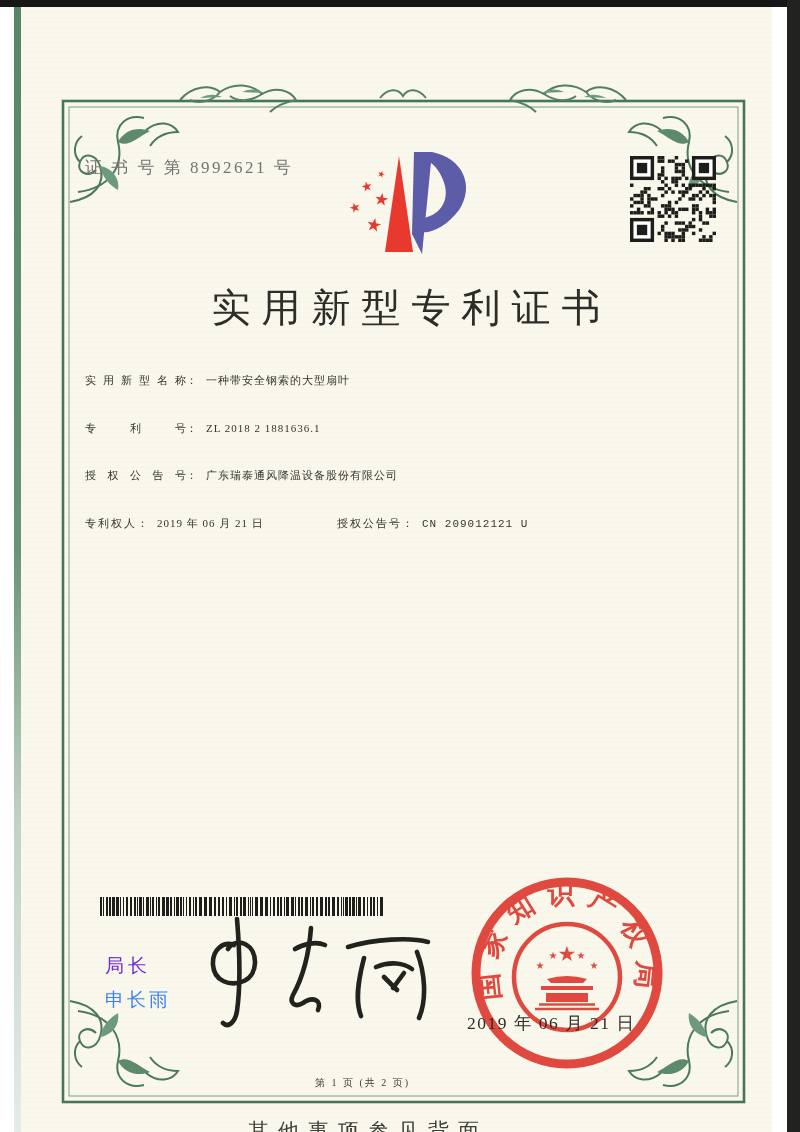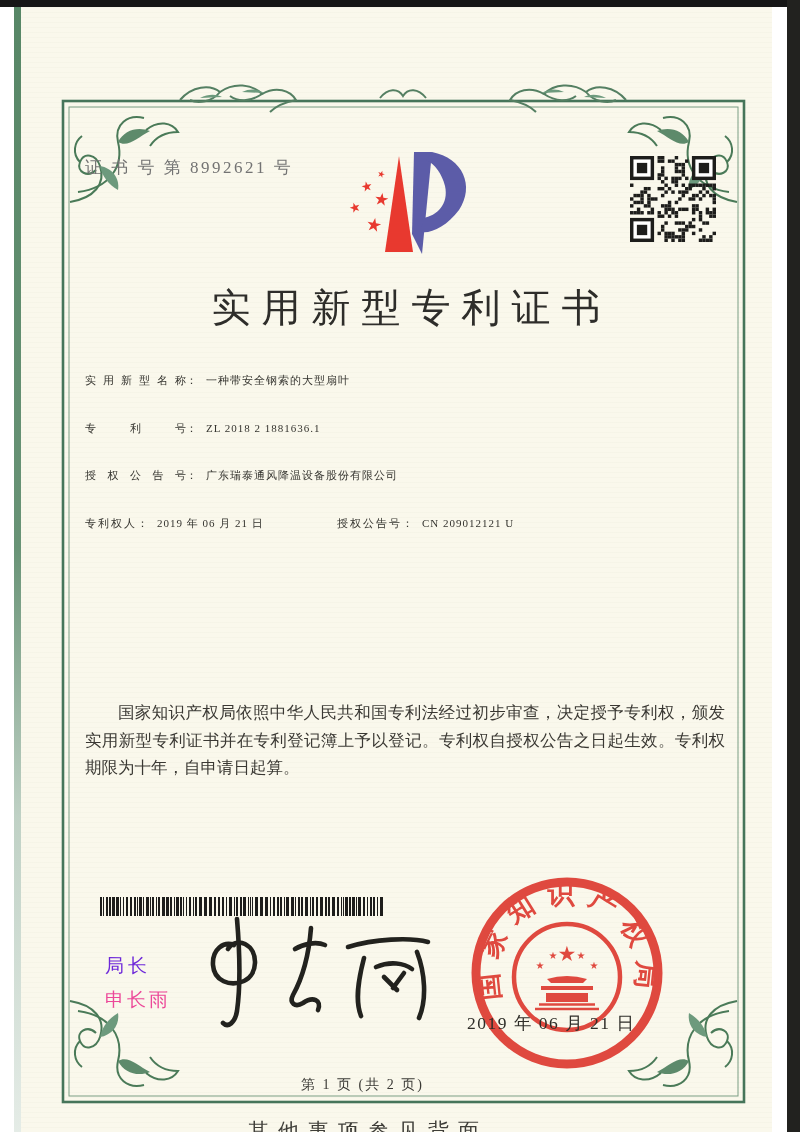--- a/index.html
+++ b/index.html
@@ -27,31 +27,31 @@
   .logo .star{position:absolute;color:var(--logo_red,#e8392f);line-height:1;}
   .qr{left:630px;top:156px;width:86px;height:86px;}
   .title{left:0;top:281px;width:800px;text-align:center;font-size:39px;font-weight:normal;
     letter-spacing:11px;padding-left:23px;box-sizing:border-box;color:#2e2d2a;}
   .fields{left:85px;top:373px;width:645px;font-size:11px;}
   .frow{height:47.5px;white-space:nowrap;}
   .flabel{display:inline-block;width:101px;text-align:justify;text-align-last:justify;vertical-align:top;}
   .fcolon{display:inline-block;margin-right:9px;}
   .fvalue{letter-spacing:1px;}
   .auth-row{height:auto;position:relative;}
-  .auth-right{position:absolute;left:252px;top:0;white-space:nowrap;}
+  .auth-right{position:absolute;left:252px;top:0;white-space:nowrap;font-family:Liberation Mono, monospace;}
   .auth-label{letter-spacing:2px;}
   .paras{left:85px;top:699px;width:640px;font-size:16.5px;line-height:27.5px;text-align:justify;color:#3a3833;}
   .paras p{margin:0;text-indent:2em;}
   .barcode{left:100px;top:897px;width:290px;height:19px;}
   .director-label{left:105px;top:953px;font-size:19px;letter-spacing:4px;color:#6d28d9;}
-  .director-name{left:105px;top:987px;font-size:19px;letter-spacing:3px;color:#ec4899;}
+  .director-name{left:105px;top:987px;font-size:19px;letter-spacing:3px;color:#3b82f6;}
   .signature{left:198px;top:913px;width:246px;height:118px;}
   .seal{left:465px;top:871px;width:204px;height:204px;opacity:.9;}
   .seal-date{left:467px;top:1011px;font-size:17.5px;letter-spacing:1.5px;color:#2e2d28;z-index:12;}
-  .page-footer{left:80px;top:1076px;width:565px;text-align:center;font-size:14px;letter-spacing:2px;color:#3a3935;}
+  .page-footer{left:80px;top:1076px;width:565px;text-align:center;font-size:10px;letter-spacing:2px;color:#3a3935;}
   .back-note{left:80px;top:1117px;width:576px;text-align:center;font-size:21px;letter-spacing:9px;color:#3f3e39;}
 </style>
 </head>
 <body>
 
 <div class="paper"></div>
 
 <svg class="frame" viewBox="0 0 800 1132">
   <defs>
     <g id="corner" fill="none" stroke="#4a7a58" stroke-width="2">
@@ -293,21 +293,20 @@
   </div>
   <div class="frow auth-row">
     <span class="auth-label">专利权人</span><span class="fcolon">：</span><span class="fvalue">2019 年 06 月 21 日</span>
     <span class="auth-right">
       <span class="auth-label">授权公告号</span><span class="fcolon">：</span><span class="fvalue">CN 209012121 U</span>
     </span>
   </div>
 </div>
 
 <div class="abs paras">
-  <p>国家知识产权局依照中华人民共和国专利法经过初步审查，决定授予专利权，颁发实用新型专利证书并在专利登记簿上予以登记。专利权自授权公告之日起生效。专利权期限为十年，自申请日起算。</p>
 </div>
 
 <div class="abs barcode"><svg width="290" height="19" viewBox="0 0 290 19" fill="#1d1d1b">
       <rect x="0" y="0" width="2" height="19"></rect>
       <rect x="3" y="0" width="1" height="19"></rect>
       <rect x="6" y="0" width="2" height="19"></rect>
       <rect x="9" y="0" width="2" height="19"></rect>
       <rect x="12" y="0" width="3" height="19"></rect>
       <rect x="16" y="0" width="3" height="19"></rect>
       <rect x="20" y="0" width="1" height="19"></rect>

